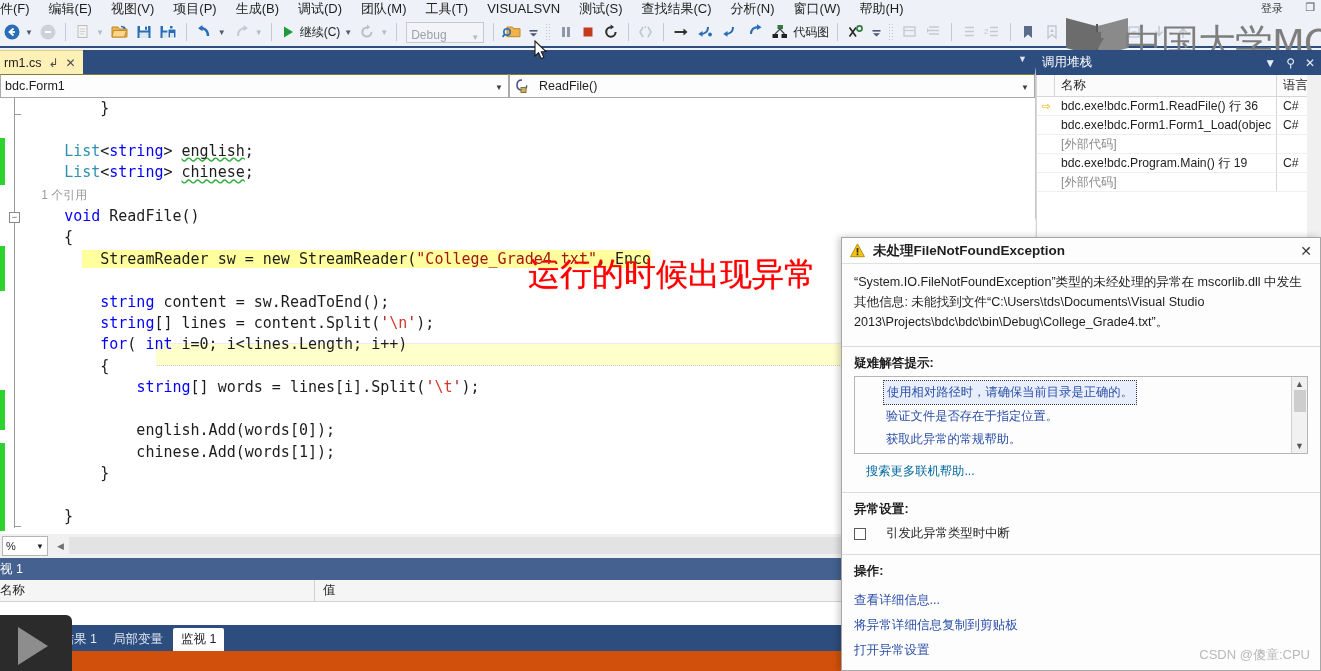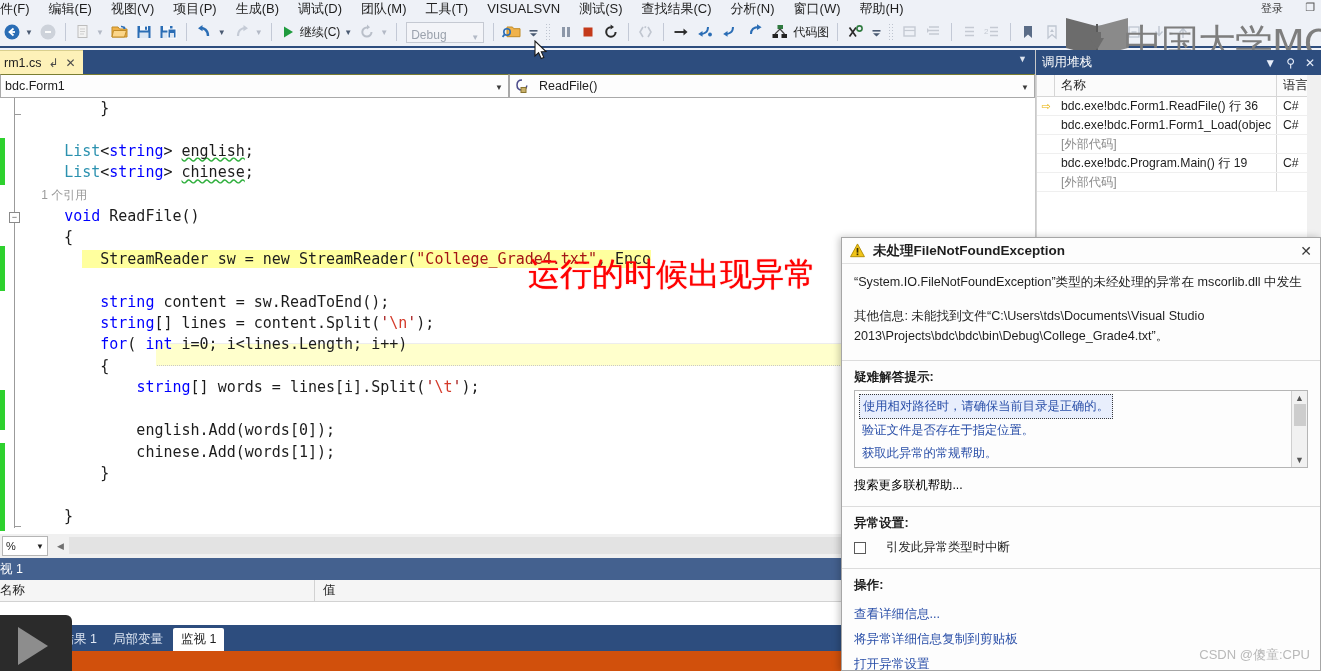--- a/index.html
+++ b/index.html
@@ -154,21 +154,21 @@
   .orange-strip { position:absolute; top: 651px; left: 0; width: 841px; height: 20px; background:#d1500c; }
 
   
   .play-overlay { position:absolute; left: 0; top: 615px; width: 72px; height: 56px;
                   background: #2b2b2b; border-radius: 0 6px 0 0; }
   .play-tri { position:absolute; left: 18px; top: 12px; width:0;height:0;
               border-left: 30px solid #8d8d8d; border-top: 19px solid transparent; border-bottom: 19px solid transparent; }
 
   
   .callstack { position:absolute; top: 50px; right: 0; width: 286px; height: 188px;
-               background:#1d4ed8; border-left:1px solid #c9c9c9; }
+               background:#1d4ed8; border-left:1px solid #c9c9c9;border-radius:24px; }
   .cs-title { height: 25px; background:#2d4d7e; color:#fff; font-size:12.5px;
               display:flex; align-items:center; padding: 0 6px; }
   .cs-title .sp { flex: 1; }
   .cs-title .ic { margin-left: 10px; font-size: 12px; color:#e7eefa; }
   .cs-grid { background:#fff; height: 163px; border-left: 1px solid #d6d6d6; }
   .cs-hrow { display:flex; height: 22px; font-size: 12.5px; color:#1e1e1e;
              background:#fbfbfb; border-bottom:1px solid #d6d6d6; align-items:center; }
   .cs-marker-col { width: 18px; height:100%; border-right:1px solid #d6d6d6; }
   .cs-name-col { flex:1; padding-left: 6px; border-right:1px solid #d6d6d6; height:100%; display:flex;align-items:center;}
   .cs-lang-col { width: 44px; padding-left: 6px; height:100%; display:flex;align-items:center;}
@@ -180,33 +180,33 @@
 
   
   .exdlg { position:absolute; left: 841px; top: 237px; width: 480px; height: 434px;
            background:#fdfdfd; border:1px solid #a6a6a6;
            box-shadow: -2px 0 7px rgba(0,0,0,.22); }
   .ex-head { height: 26px; display:flex; align-items:center; gap:8px; padding: 0 8px;
              border-bottom:1px solid #e1e1e1; }
   .ex-title { font-size: 13.5px; font-weight: bold; color:#1e1e1e; }
   .ex-close { margin-left:auto; font-size: 14px; color:#3a3a3a; }
   .ex-msg { padding: 8px 12px 0 12px; font-size: 12.6px; color:#1e1e1e; line-height: 20px; }
-  .ex-msg .blk { margin-bottom: 14px; }
+  .ex-msg .blk { }
   .ex-sep { height:1px; background:#dcdcdc; margin: 10px 0 0; }
   .ex-sec-title { font-size: 12.6px; font-weight: bold; color:#1e1e1e; padding: 8px 12px 4px; }
   .tips-box { margin: 0 12px; border:1px solid #b5b5b5; background:#fdfdfd; height: 78px;
               display:flex; }
   .tips-list { flex:1; padding: 3px 4px; }
-  .tip { font-size: 12.3px; color:#2a4fa8; padding: 3px 3px; }
+  .tip { font-size: 12.3px; color:#2a4fa8; padding: 3px 3px; margin-left: 24px; }
   .tip.sel { border: 1px dotted #3a3a3a; background:#e8eefc; display:inline-block; }
   .tips-scroll { width: 16px; background:#f1f1f1; border-left:1px solid #cfcfcf;
                  display:flex; flex-direction:column; justify-content:space-between; align-items:center;
                  padding: 2px 0; font-size: 9px; color:#555; }
   .tips-thumb { width: 12px; height: 22px; background:#cdcdcd; }
-  .more-help { font-size: 12.3px; color:#000000; padding: 9px 12px 0; }
+  .more-help { font-size: 12.3px; color:#0369a1; padding: 9px 24px 0; }
   .ex-check { display:flex; align-items:center; gap: 20px; padding: 3px 12px 0; font-size:12.4px; color:#1e1e1e; }
   .cbox { width: 12px; height: 12px; border:1px solid #5a5a5a; background:#fff; display:inline-block; }
   .act-link { font-size: 12.6px; color:#2a4fa8; padding: 8px 12px 0; }
   .watermark { position:absolute; right: 10px; bottom: 6px; font-size: 13px; color:#b9b9b9; }
 
   
   .cursor { position:absolute; left: 534px; top: 40px; width: 0; height: 0; }
   .cursor svg { display:block; }
 </style>
 </head>

